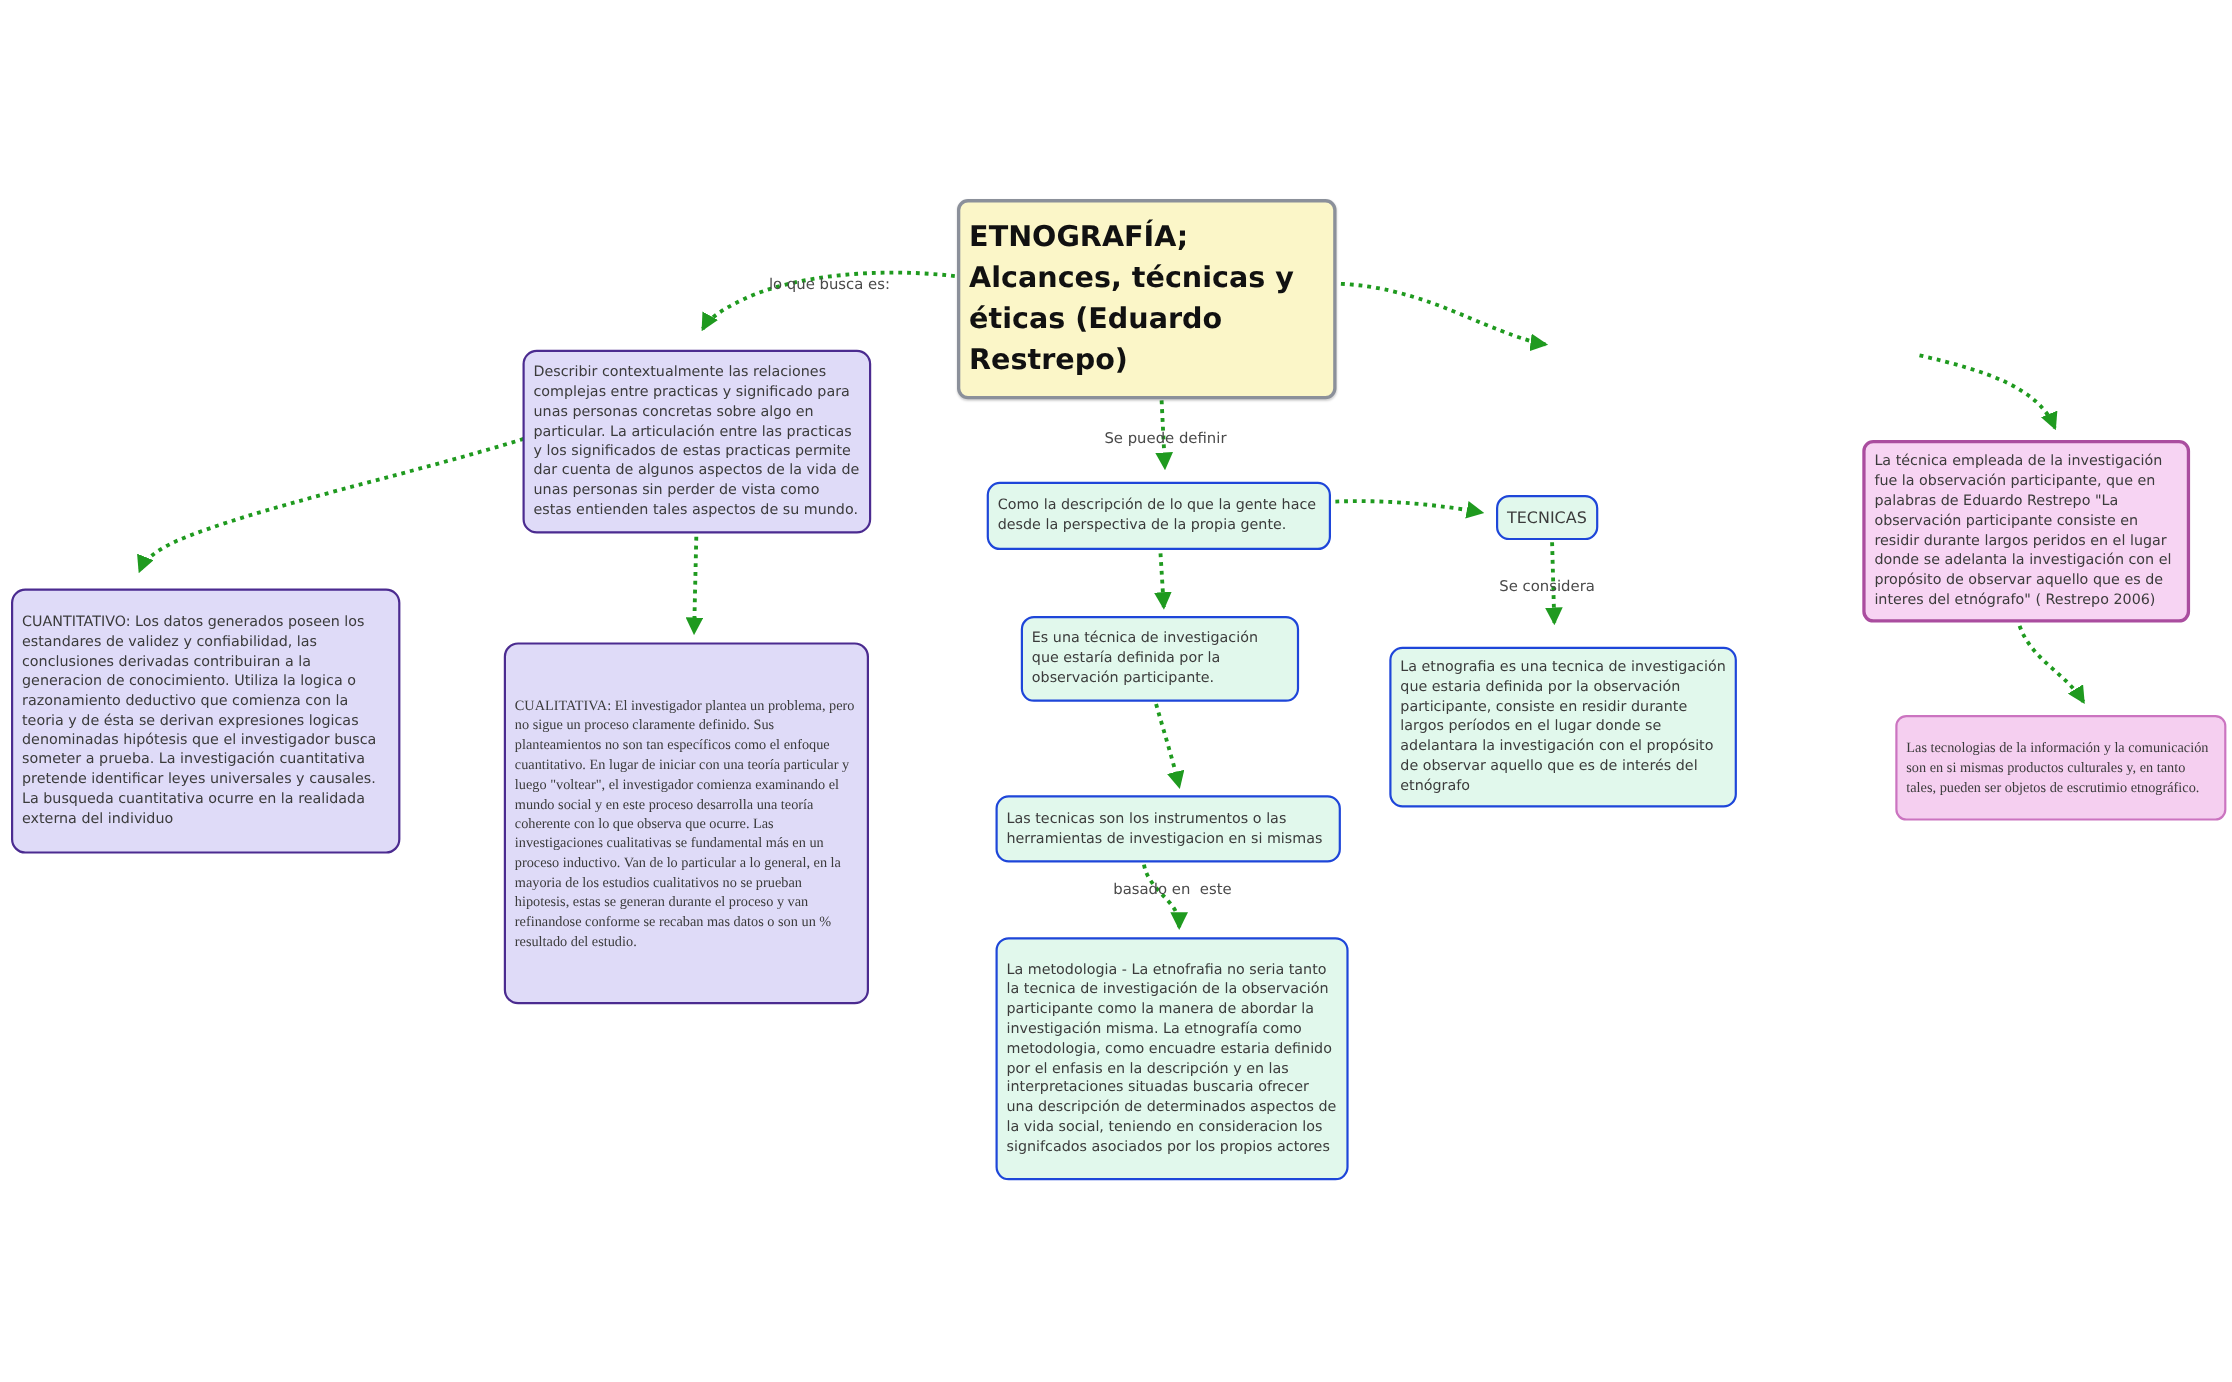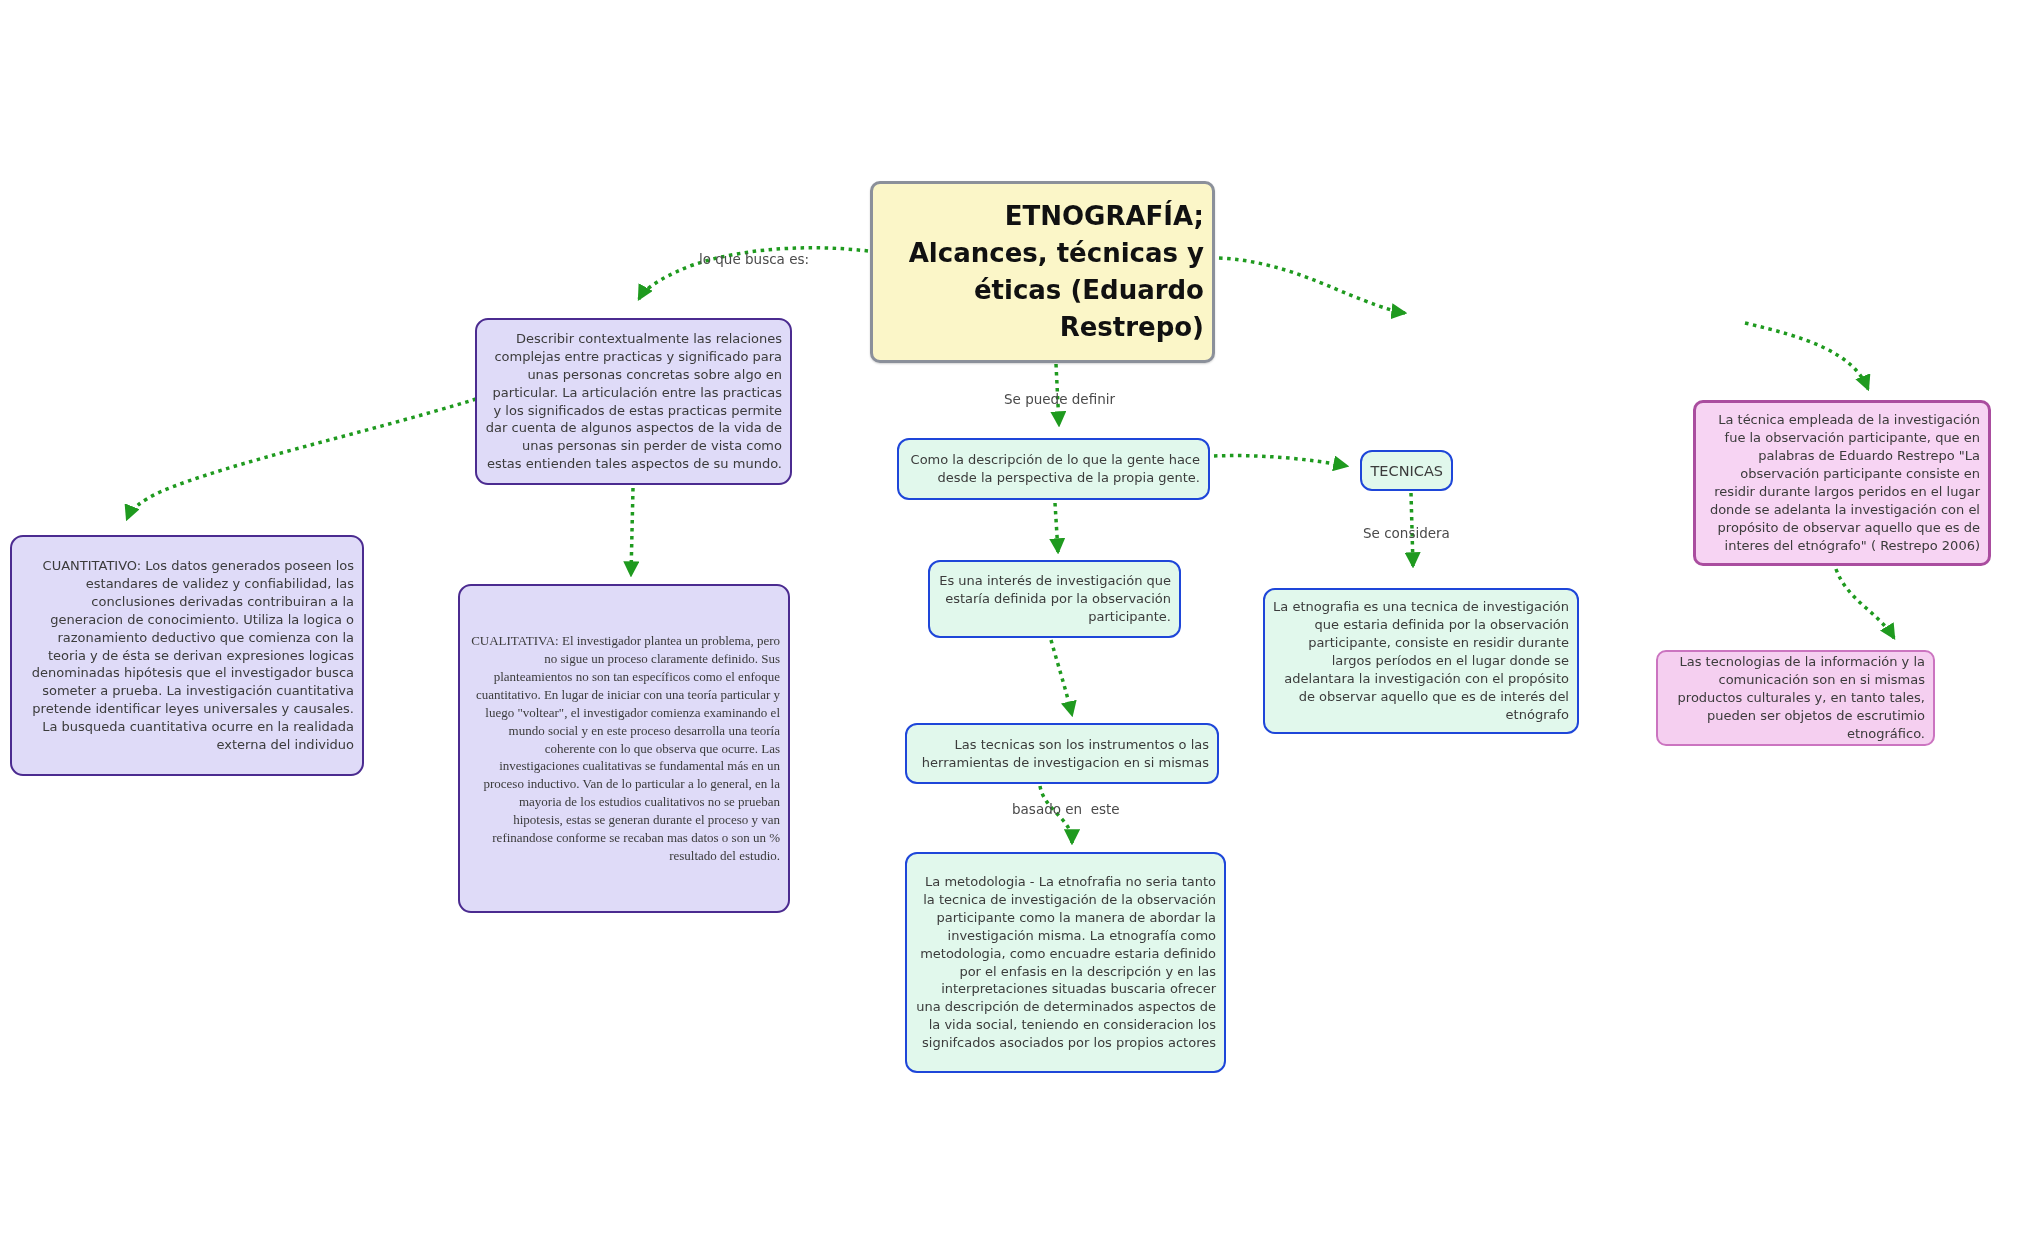--- a/index.html
+++ b/index.html
@@ -20,21 +20,21 @@
     left: 0; top: 0;
     width: 2029px; height: 1256px;
     pointer-events: none;
   }
   .node {
     position: absolute;
     box-sizing: border-box;
     display: flex;
     align-items: center;
     justify-content: center;
-    text-align: right;
+    text-align: left;
     color: #3b3b3b;
     line-height: 1.38;
     padding: 10px 8px;
   }
   .node span { display: block; width: 100%; }
   .node.title {
     background: #fbf6c8;
     border: 3px solid #8b909a;
     border-radius: 10px;
     font-size: 26px;
@@ -128,21 +128,21 @@
 
   <div class="node purple" style="left:458px; top:584px; width:332px; height:329px;font-family:Liberation Serif, serif;">
     <span>CUALITATIVA: El investigador plantea un problema, pero no sigue un proceso claramente definido. Sus planteamientos no son tan específicos como el enfoque cuantitativo. En lugar de iniciar con una teoría particular y luego "voltear", el investigador comienza examinando el mundo social y en este proceso desarrolla una teoría coherente con lo que observa que ocurre.  Las investigaciones cualitativas se fundamental más en un proceso inductivo. Van de lo particular a lo general,  en la mayoria de los estudios cualitativos no se prueban hipotesis, estas se generan durante el proceso y van refinandose conforme se recaban mas datos o son un % resultado del estudio.</span>
   </div>
 
   <div class="node mint" style="left:897px; top:438px; width:313px; height:62px;">
     <span>Como la descripción de lo que la gente hace desde la perspectiva de la propia gente.</span>
   </div>
 
   <div class="node mint" style="left:928px; top:560px; width:253px; height:78px;">
-    <span>Es una interés de investigación que estaría definida por la observación participante.</span>
+    <span>Es una técnica de investigación que estaría definida por la observación participante.</span>
   </div>
 
   <div class="node mint" style="left:905px; top:723px; width:314px; height:61px;">
     <span>Las tecnicas son los instrumentos o las herramientas de investigacion en si mismas</span>
   </div>
 
   <div class="node mint-lg" style="left:905px; top:852px; width:321px; height:221px;">
     <span>La metodologia - La etnofrafia no seria tanto la tecnica de investigación de la observación participante como la manera de abordar la investigación misma. La etnografía como metodologia, como encuadre estaria definido por el enfasis en la descripción y en las interpretaciones situadas buscaria ofrecer una descripción de determinados aspectos de la vida social, teniendo en consideracion los signifcados asociados por los propios actores</span>
   </div>
 
@@ -152,21 +152,21 @@
 
   <div class="node mint-lg" style="left:1263px; top:588px; width:316px; height:146px;">
     <span>La etnografia es una tecnica de investigación que estaria definida por la observación participante, consiste en  residir durante largos períodos en el lugar donde se adelantara la investigación con el propósito de observar aquello que es de interés del etnógrafo</span>
   </div>
 
 
   <div class="node pink-magenta" style="left:1693px; top:400px; width:298px; height:166px;">
     <span>La técnica empleada de la investigación fue la observación participante, que en palabras de Eduardo Restrepo "La observación participante consiste en residir durante largos peridos en el lugar donde se adelanta la investigación con el propósito de observar aquello que es de interes del etnógrafo" ( Restrepo 2006)</span>
   </div>
 
-  <div class="node pink-light" style="left:1656px; top:650px; width:279px; height:96px;">
+  <div class="node pink-light" style="left:1723px; top:650px; width:301px; height:96px;font-family:Liberation Serif, serif;">
     <span>Las tecnologias de la información y la comunicación son en si mismas productos culturales y, en tanto tales, pueden ser objetos de escrutimio etnográfico.</span>
   </div>
 
   <div class="link-label" style="left:699px; top:251px;">lo que busca es:</div>
   <div class="link-label" style="left:1004px; top:391px;">Se puede definir</div>
   <div class="link-label" style="left:1363px; top:525px;">Se considera</div>
   <div class="link-label" style="left:1012px; top:801px;">basado en  este</div>
 
 </div>
 

